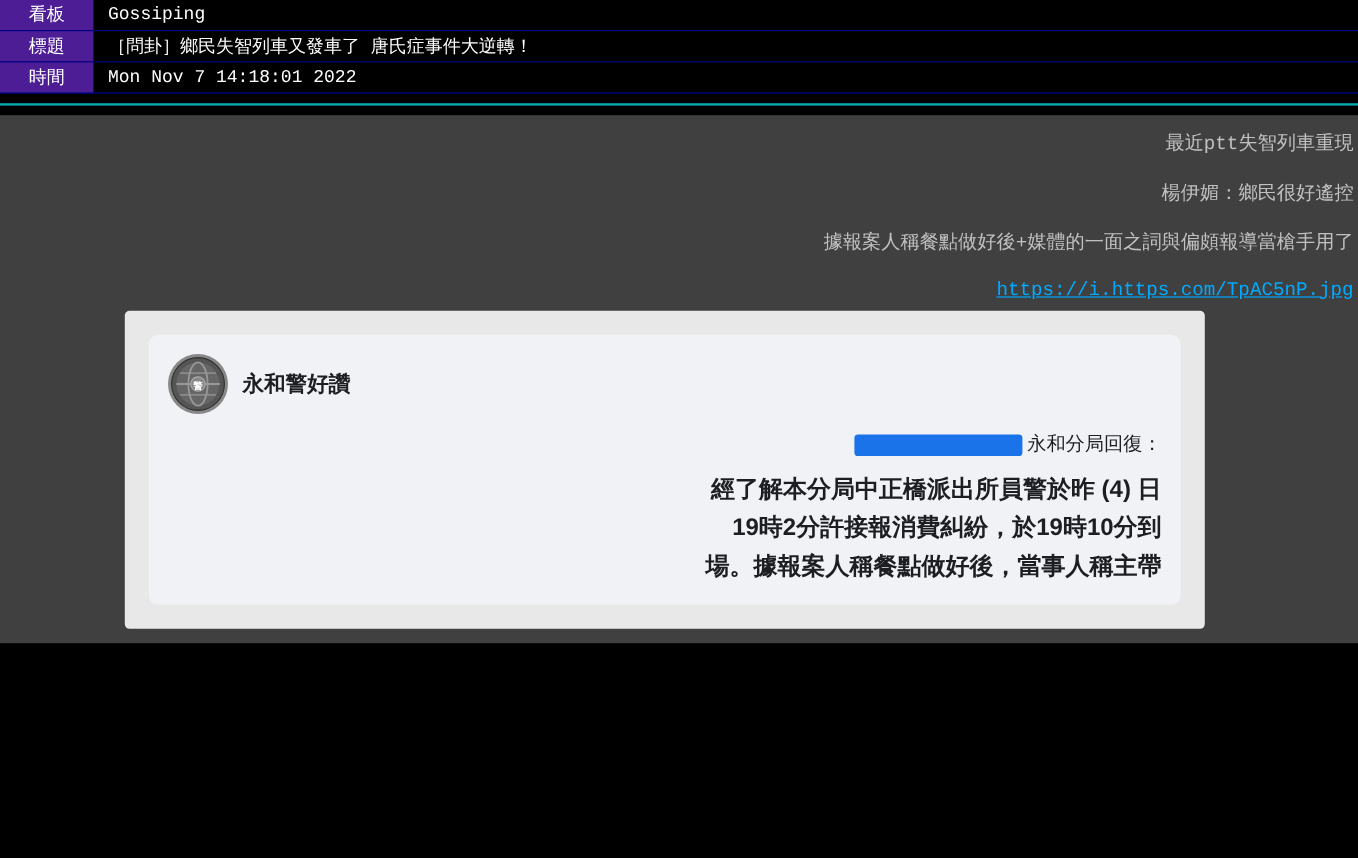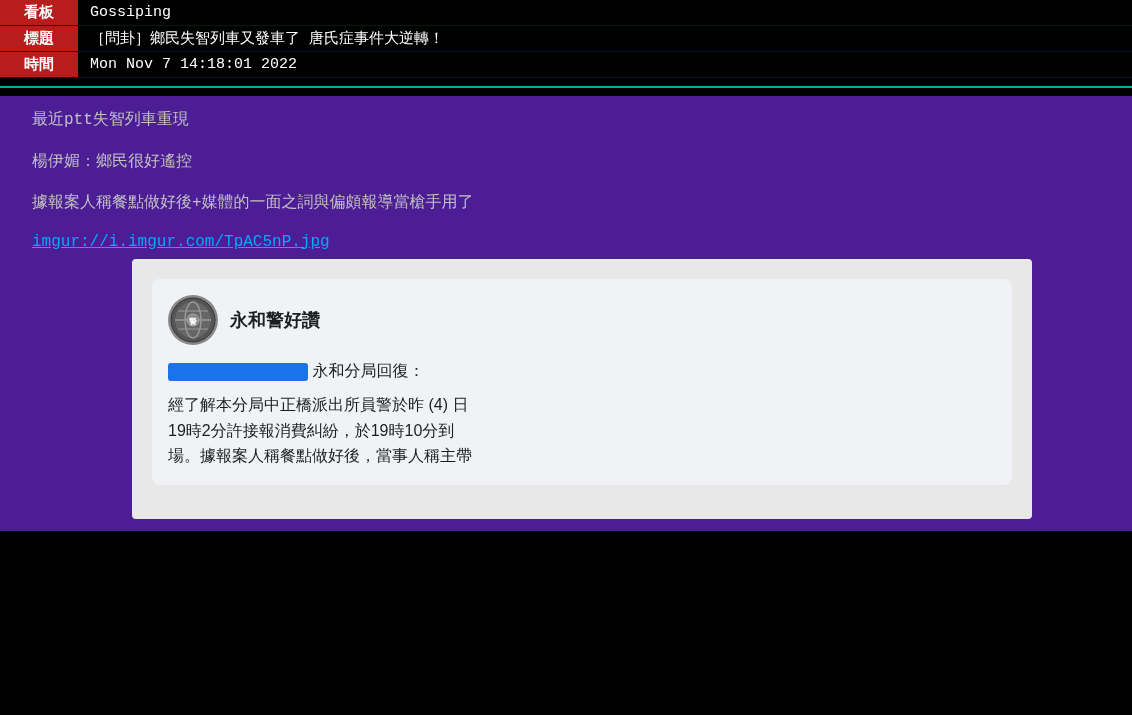--- a/index.html
+++ b/index.html
@@ -23,26 +23,26 @@
       width: 100%;
     }
 
     .header-row {
       display: flex;
       align-items: stretch;
       border-bottom: 1px solid #000080;
     }
 
     .header-label {
-      background-color: #b91c1c;
+      background-color: #4c1d95;
       color: #ffffff;
       padding: 3px 24px;
       min-width: 70px;
       text-align: center;
-      font-weight: bold;
+      font-weight: normal;
       font-size: 15px;
       white-space: nowrap;
       display: flex;
       align-items: center;
       justify-content: center;
     }
 
     .header-value {
       background-color: #000000;
       color: #ffffff;
@@ -58,23 +58,24 @@
     }
 
     .divider-line {
       width: 100%;
       height: 2px;
       background-color: #00aaaa;
       margin: 8px 0;
     }
 
     .content-area {
-      background-color: #4c1d95;
-      padding: 12px 32px;
+      background-color: #404040;
+      padding: 12px 4px;
       color: #c0c0c0;
+      text-align: right;
     }
 
     .content-line {
       font-size: 16px;
       line-height: 1.6;
       margin-bottom: 16px;
       color: #c0c0c0;
     }
 
     .content-link {
@@ -144,25 +145,25 @@
       color: #1a73e8;
       border-radius: 3px;
       padding: 0 4px;
       user-select: none;
       min-width: 140px;
       height: 18px;
       vertical-align: middle;
     }
 
     .fb-content-text {
-      font-size: 16px;
+      font-size: 20px;
       color: #1c1e21;
       line-height: 1.6;
       font-family: '微軟正黑體', 'Microsoft JhengHei', sans-serif;
-      font-weight: 400;
+      font-weight: 700;
     }
   </style>
 </head>
 <body>
 
 <div>
 
   <div class="header-section">
     <div class="header-row">
       <div class="header-label">看板</div>
@@ -182,21 +183,21 @@
 
   <div class="content-area">
 
     <div class="content-line">最近ptt失智列車重現</div>
 
     <div class="content-line">楊伊媚：鄉民很好遙控</div>
 
     <div class="content-line">據報案人稱餐點做好後+媒體的一面之詞與偏頗報導當槍手用了</div>
 
     <div>
-      <a class="content-link" href="#">imgur://i.imgur.com/TpAC5nP.jpg</a>
+      <a class="content-link" href="#">https://i.https.com/TpAC5nP.jpg</a>
     </div>
 
     <div class="embedded-image-container">
       <div class="fb-post">
         <div class="fb-header">
           <div class="fb-avatar">
 
             <svg viewBox="0 0 48 48" xmlns="http://www.w3.org/2000/svg">
               <circle cx="24" cy="24" r="22" fill="#555" stroke="#333" stroke-width="1"></circle>
               <circle cx="24" cy="24" r="18" fill="#666"></circle>

